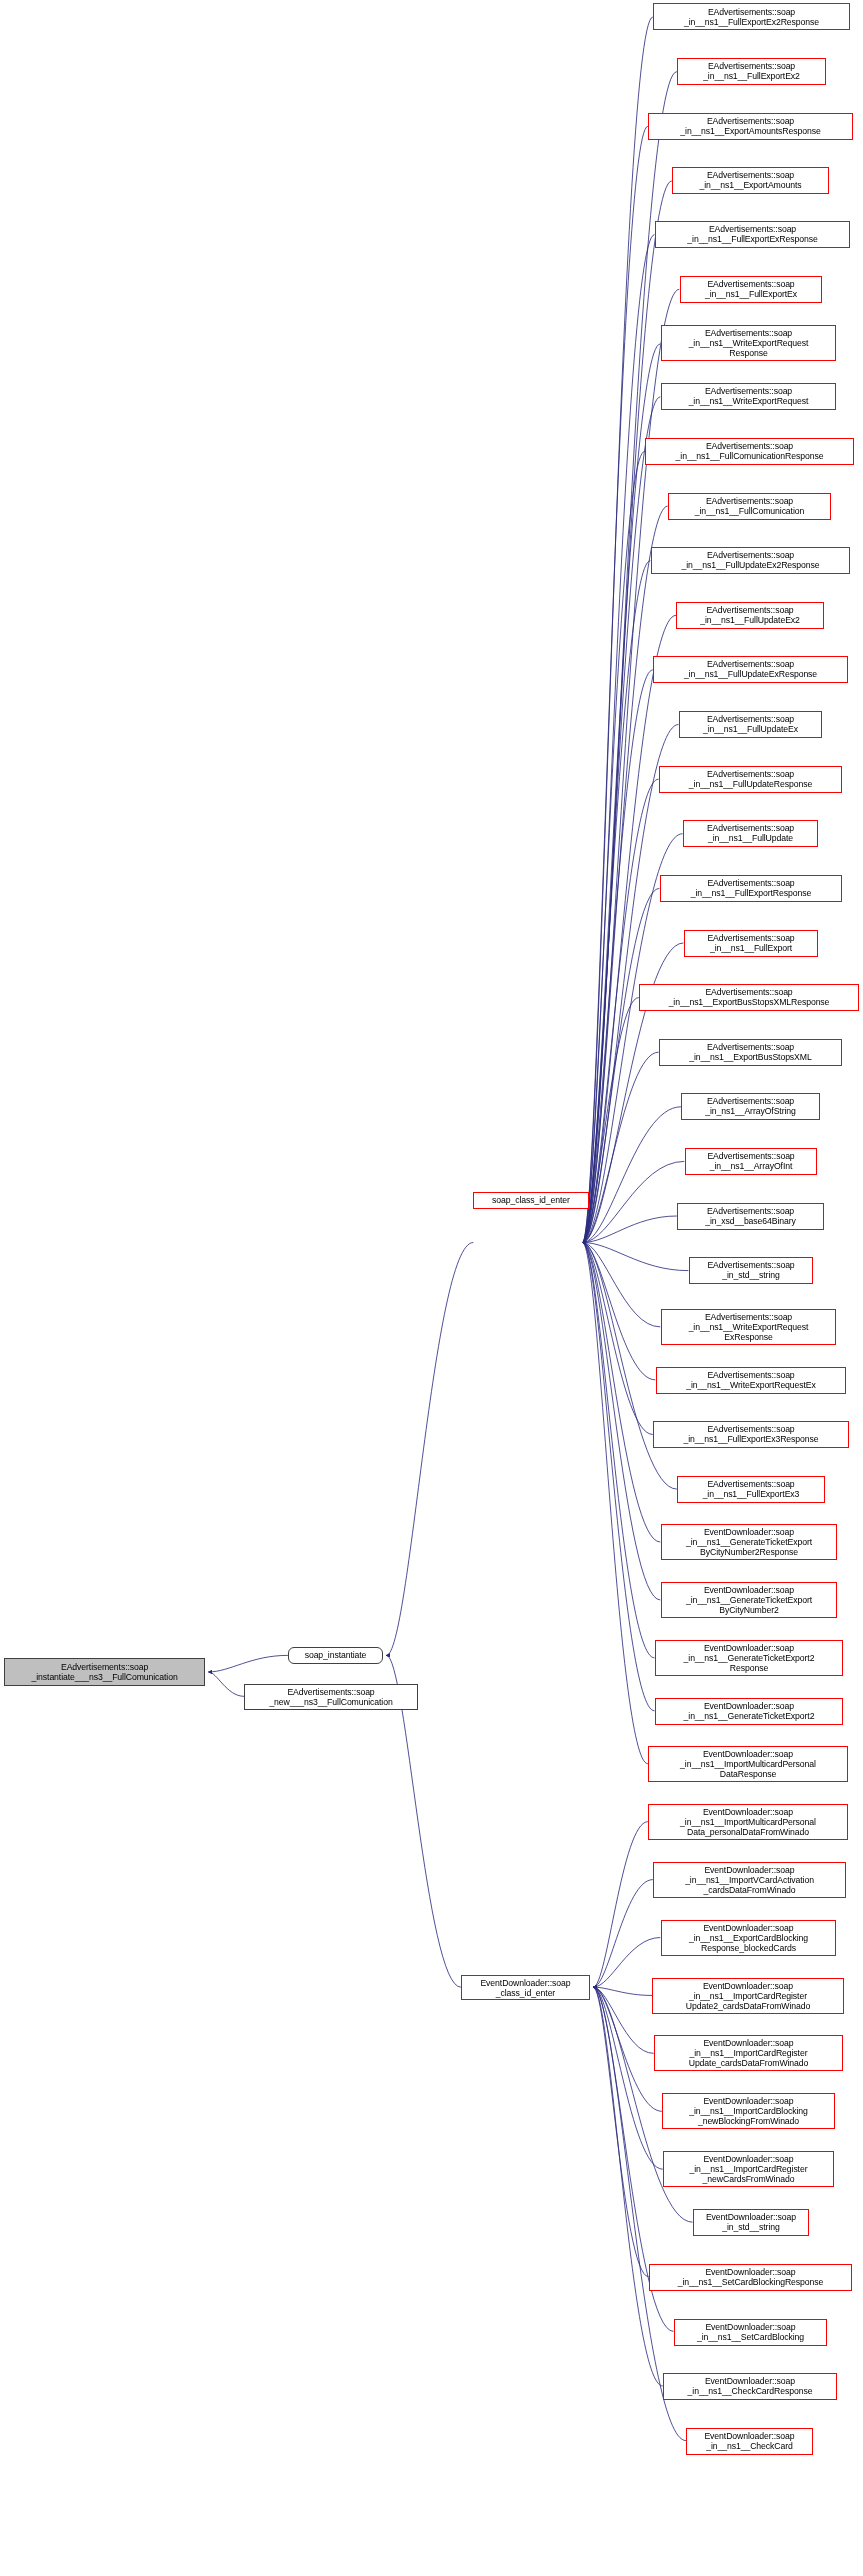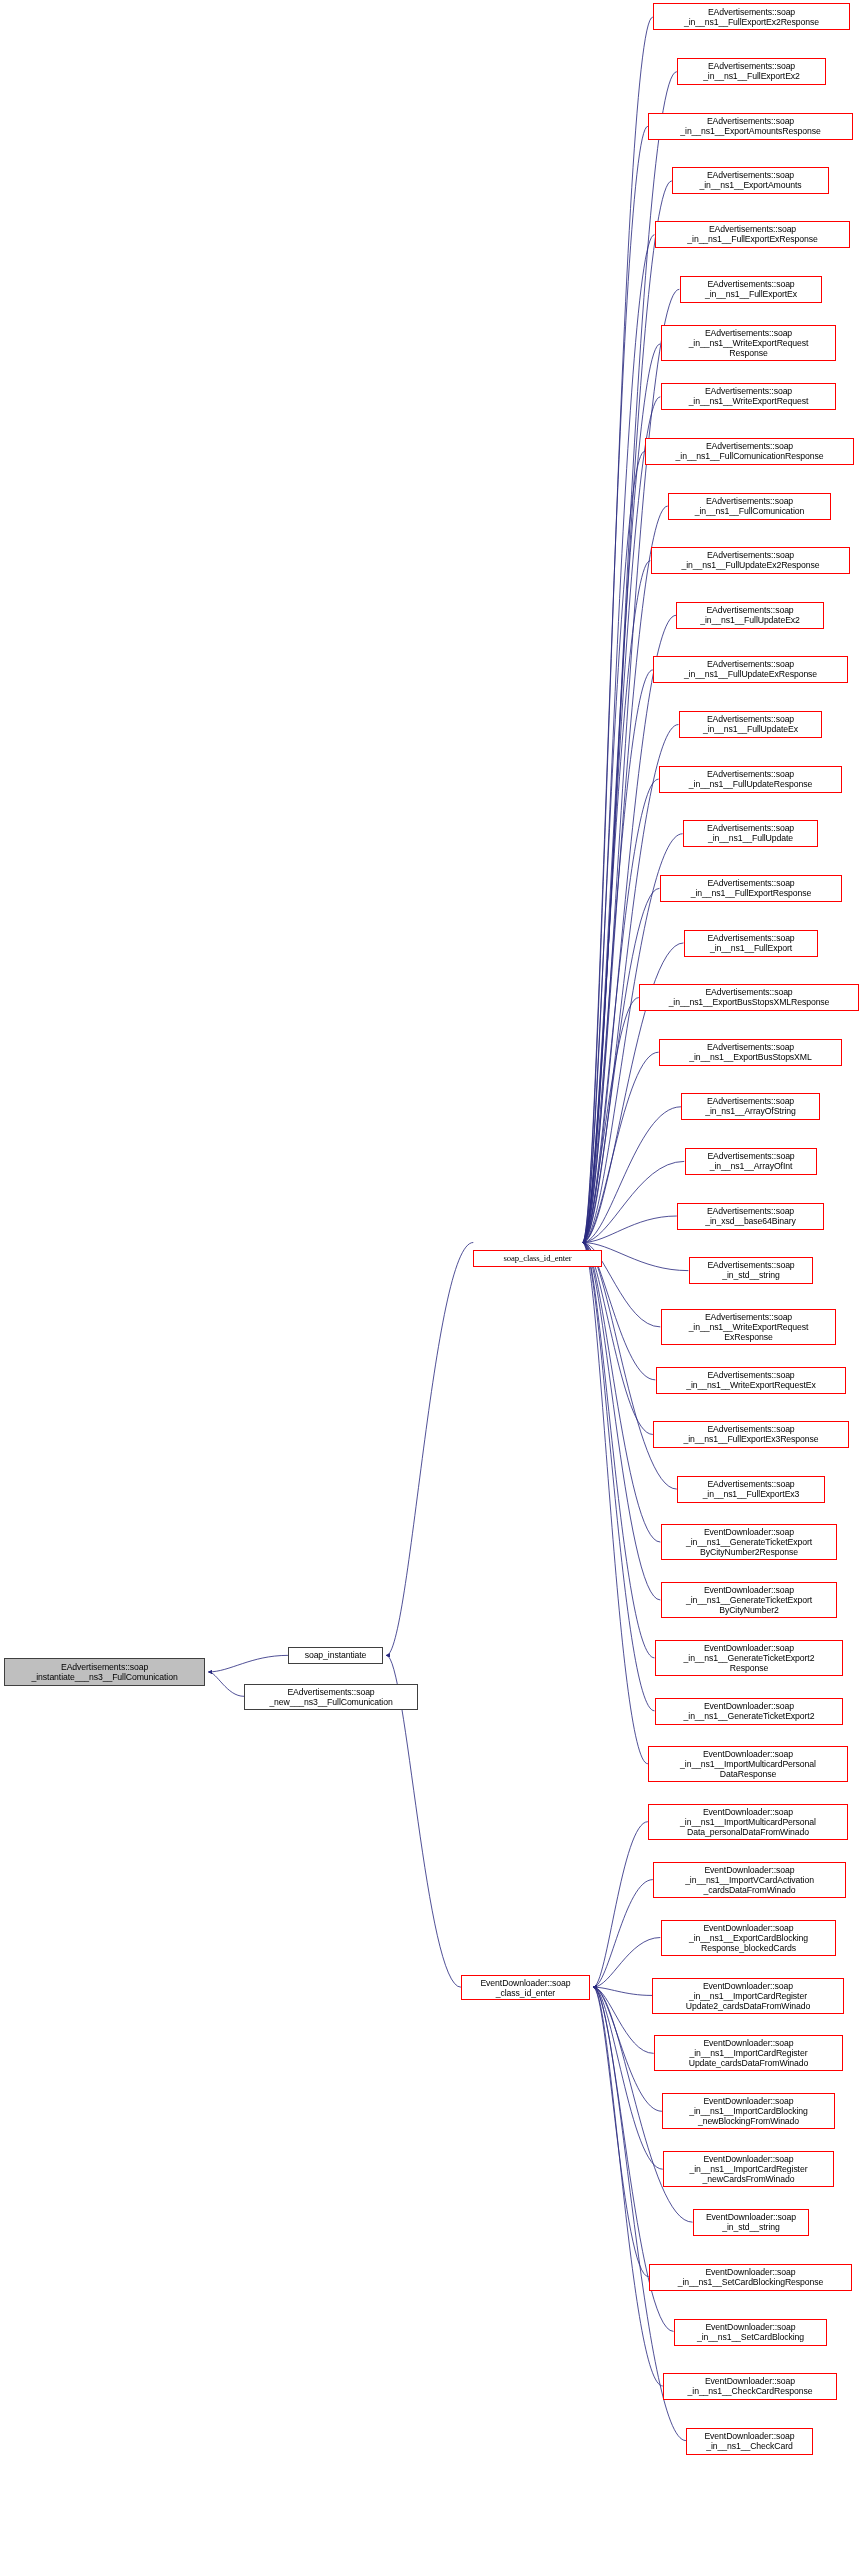--- a/index.html
+++ b/index.html
@@ -108,24 +108,24 @@
         <path d="M 829 2949 C 776.8 2949, 747.8 2401, 717 2401" marker-end="url(#arrow)"></path>
         <path d="M 348 2000 C 303 2000, 278 2020, 252 2020" marker-end="url(#arrow)"></path>
         <path d="M 295 2049.5 C 273.85 2049.5, 262.1 2020, 252 2020" marker-end="url(#arrow)"></path>
         <path d="M 572 1501 C 522.95 1501, 495.7 2000, 467 2000" marker-end="url(#arrow)"></path>
         <path d="M 557 2401 C 514.7 2401, 491.2 2000, 467 2000" marker-end="url(#arrow)"></path>
       </g>
   </svg>
   <div id="nodes">
       <div class="node root" style="left: 4.1px; top: 1658px; width: 201px; height: 28px;">EAdvertisements::soap
 _instantiate___ns3__FullComunication</div>
-      <div class="node plain" style="left: 288px; top: 1647px; width: 95px; height: 16.6px;">soap_instantiate</div>
+      <div class="node plain" style="left: 288px; top: 1647px; width: 95px; height: 16.6px; border-radius: 6px;">soap_instantiate</div>
       <div class="node plain" style="left: 244px; top: 1684px; width: 174px; height: 26px;">EAdvertisements::soap
 _new___ns3__FullComunication</div>
-      <div class="node " style="left: 473px; top: 1250px; width: 129px; height: 16.6px; font-family: Liberation Serif, serif;">soap_class_id_enter</div>
+      <div class="node " style="left: 473px; top: 1192px; width: 116px; height: 16.6px;">soap_class_id_enter</div>
       <div class="node " style="left: 461px; top: 1975px; width: 129px; height: 25px;">EventDownloader::soap
 _class_id_enter</div>
       <div class="node " style="left: 653px; top: 3.3px; width: 197px; height: 26.5px;">EAdvertisements::soap
 _in__ns1__FullExportEx2Response</div>
       <div class="node " style="left: 677px; top: 58px; width: 149px; height: 26.5px;">EAdvertisements::soap
 _in__ns1__FullExportEx2</div>
       <div class="node " style="left: 648px; top: 113px; width: 205px; height: 26.5px;">EAdvertisements::soap
 _in__ns1__ExportAmountsResponse</div>
       <div class="node " style="left: 672px; top: 167px; width: 157px; height: 26.5px;">EAdvertisements::soap
 _in__ns1__ExportAmounts</div>

